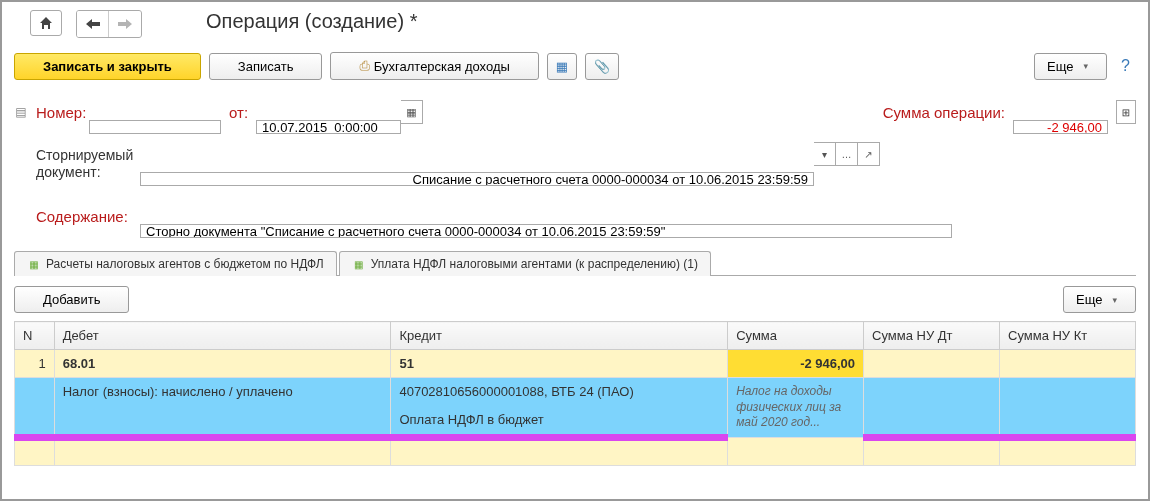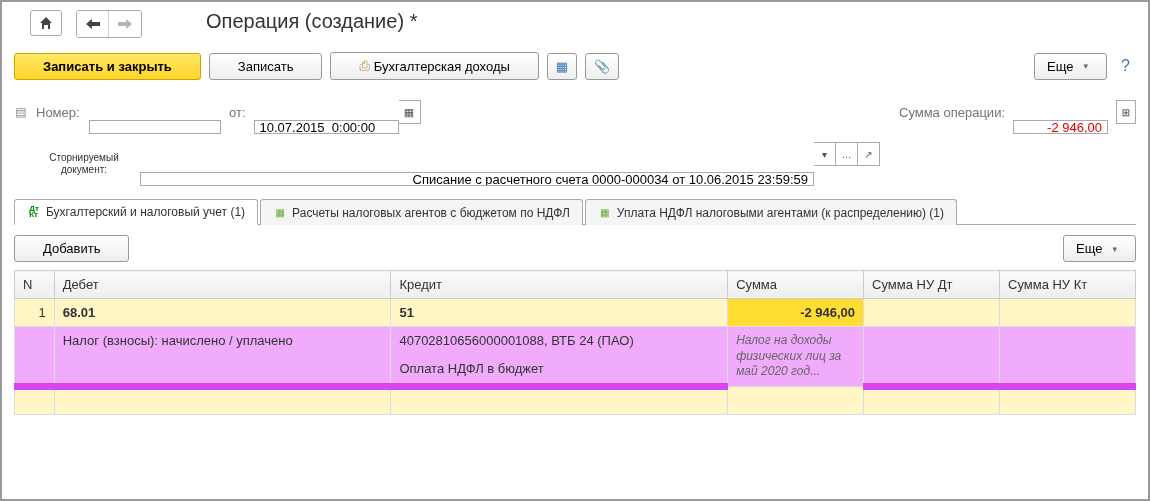--- a/index.html
+++ b/index.html
@@ -17,22 +17,22 @@
   .toolbar { padding: 6px 12px; display: flex; gap: 8px; align-items: center; }
   .spacer { flex: 1; }
   .btn { border: 1px solid #999; background: linear-gradient(#fff, #eee); padding: 5px 28px; border-radius: 3px; cursor: pointer; font-size: 13px; display: inline-flex; align-items: center; gap: 4px; }
   .btn.primary { background: linear-gradient(#ffe966, #ffd42a); border-color: #c9a500; font-weight: bold; }
   .btn.icon-only { padding: 5px 8px; min-width: 28px; justify-content: center; }
   .btn.more { padding: 5px 18px 5px 12px; }
   .btn.more::after { content: "▾"; font-size: 9px; margin-left: 6px; color: #666; }
   .help-btn { color: #3a7ab8; font-size: 16px; padding: 4px 6px; cursor: pointer; }
   
   .field-row { padding: 4px 12px; display: flex; align-items: center; gap: 8px; }
-  .label { font-size: 13px; color: #737373; white-space: nowrap; }
-  .label-stack { line-height: 1.2; font-size: 10px; text-align: center; }
+  .label { font-size: 15px; color: #b91c1c; white-space: nowrap; }
+  .label-stack { line-height: 1.2; font-size: 14px; }
   .input { border: 1px solid #aaa; background: #fff; padding: 3px 5px; height: 14px; font-size: 13px; margin-top: 30px; }
   .input-amount { text-align: right; color: #d00; font-weight: normal; width: 95px; }
   .input-wrap { display: inline-flex; align-items: center; }
   .input-wrap .icon-btn { width: 22px; height: 24px; border: 1px solid #aaa; border-left: none; background: #fff; display: inline-flex; align-items: center; justify-content: center; cursor: pointer; font-size: 11px; color: #555; }
   .doc-icon { width: 14px; display: inline-flex; align-items: center; justify-content: center; color: #888; font-size: 12px; }
   
   .select-wrap { display: flex; flex: 1; }
   .select-wrap .input { flex: 1; text-align: right; }
   .select-btn { width: 22px; height: 24px; border: 1px solid #aaa; border-left: none; background: #fff; display: inline-flex; align-items: center; justify-content: center; cursor: pointer; font-size: 10px; color: #555; }
   
@@ -48,21 +48,21 @@
   
   .grid { border: 1px solid #ccc; border-collapse: collapse; width: 100%; }
   .grid th { background: linear-gradient(#fafafa, #eee); border: 1px solid #ccc; padding: 6px 8px; font-weight: normal; text-align: left; font-size: 13px; }
   .grid th.n { width: 38px; }
   .grid td { border: 1px solid #ddd; padding: 6px 8px; background: #fff5c5; vertical-align: top; font-size: 13px; }
   .grid td.n { width: 38px; text-align: right; }
   .grid td.amt { text-align: right; }
   .grid tr.row1 td { background: #fff5c5; font-weight: normal; }
   .grid tr.row1 td.amt { background: #ffdd33; font-weight: bold; }
   .grid tr.row1 td.debit, .grid tr.row1 td.credit { font-weight: bold; }
-  .grid tr.row2 td, .grid tr.row3 td { background: #f0abfc; border-top: none; border-bottom: none; }
+  .grid tr.row2 td, .grid tr.row3 td { background: #7dd3fc; border-top: none; border-bottom: none; }
   .grid tr.row3 td { border-bottom: 7px solid #d946ef; }
   .grid tr.row2 td.n, .grid tr.row3 td.n, .grid tr.row2 td.empty, .grid tr.row3 td.empty { color: transparent; }
   .grid tr.row4 td { background: #fff5c5; height: 28px; }
   .grid .note { font-style: italic; color: #666; text-align: left; line-height: 1.3; font-size: 12px; }
   
   svg { display: block; }
 </style>
 </head>
 <body>
 
@@ -135,26 +135,27 @@
     <span class="select-wrap" style="max-width:740px;">
       <input class="input" value="Списание с расчетного счета 0000-000034 от 10.06.2015 23:59:59" style="">
       <span class="select-btn">▾</span>
       <span class="select-btn">…</span>
       <span class="select-btn">
           <span>↗</span>
         </span>
     </span>
   </div>
 
+  <div class="field-row">
+    <span class="doc-icon"></span>
+    <span class="label" style="width:96px;">Содержание:</span>
+    <input class="input" style="width: 812px;" value="Сторно документа &quot;Списание с расчетного счета 0000-000034 от 10.06.2015 23:59:59&quot;">
+  </div>
 
   <div class="tabs">
-    <div class="tab active">
-      <span class="tab-icon icon-dtkt">Дт<br>Кт</span>
-      <span>Бухгалтерский и налоговый учет (1)</span>
-    </div>
     <div class="tab">
       <span class="tab-icon icon-doc-green">▦</span>
       <span>Расчеты налоговых агентов с бюджетом по НДФЛ</span>
     </div>
     <div class="tab">
       <span class="tab-icon icon-doc-green">▦</span>
       <span>Уплата НДФЛ налоговыми агентами (к распределению) (1)</span>
     </div>
   </div>
 

